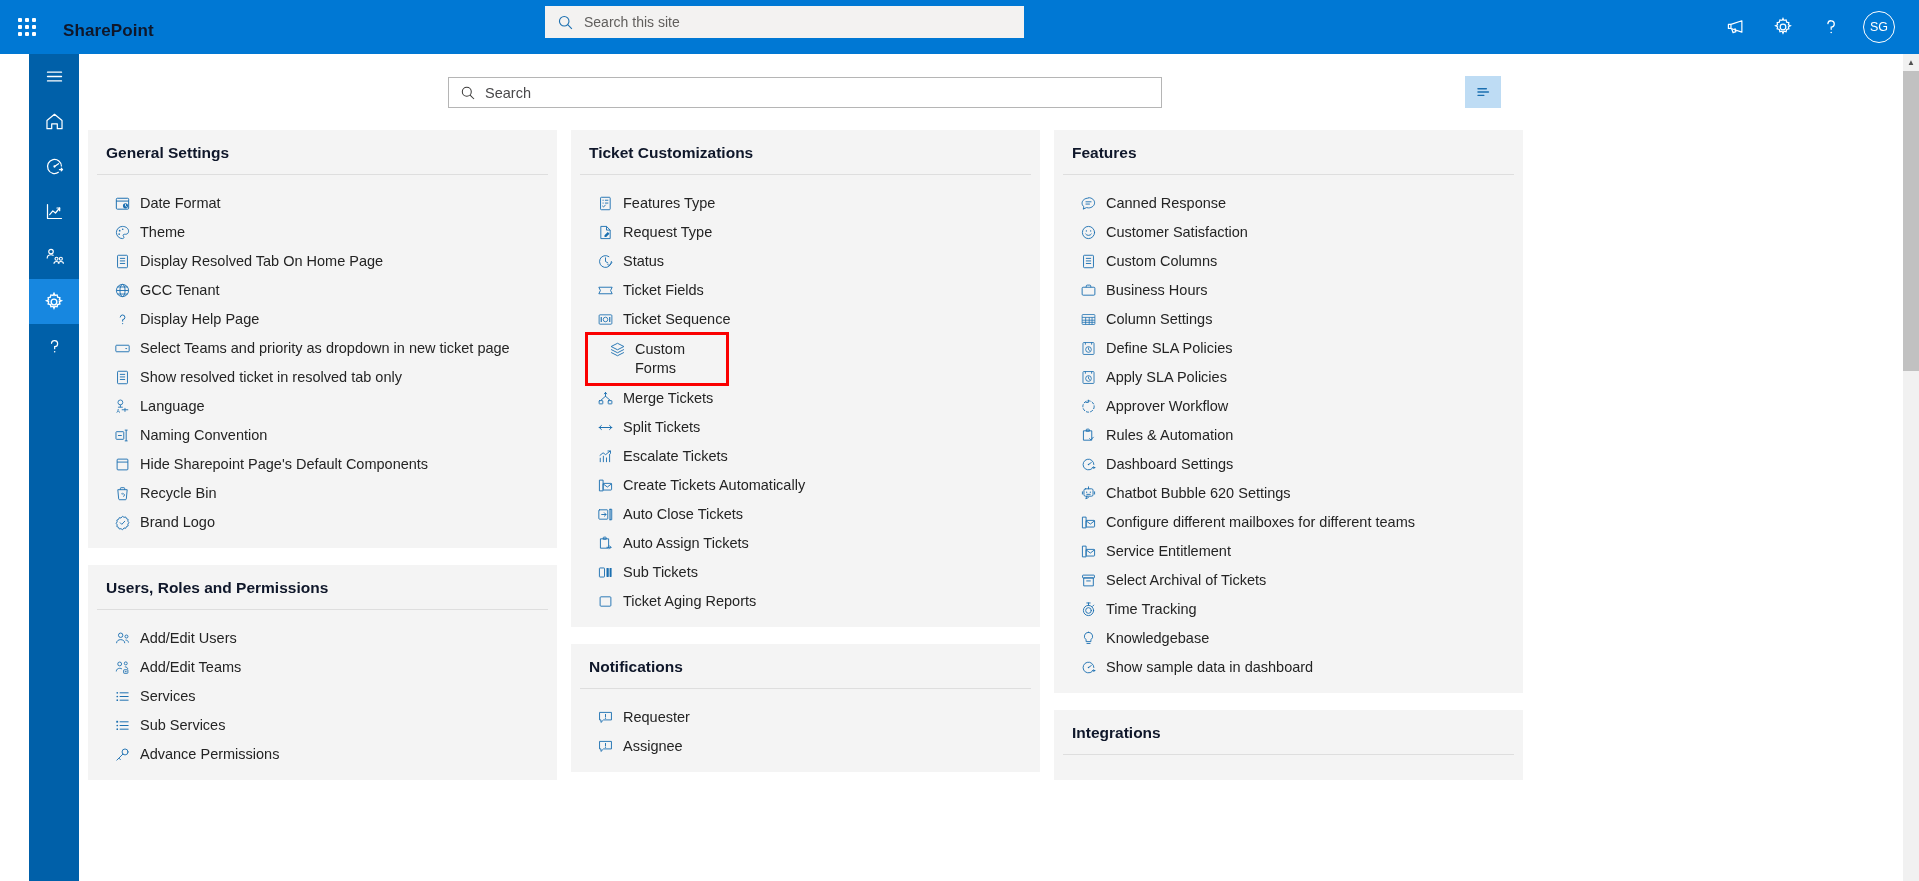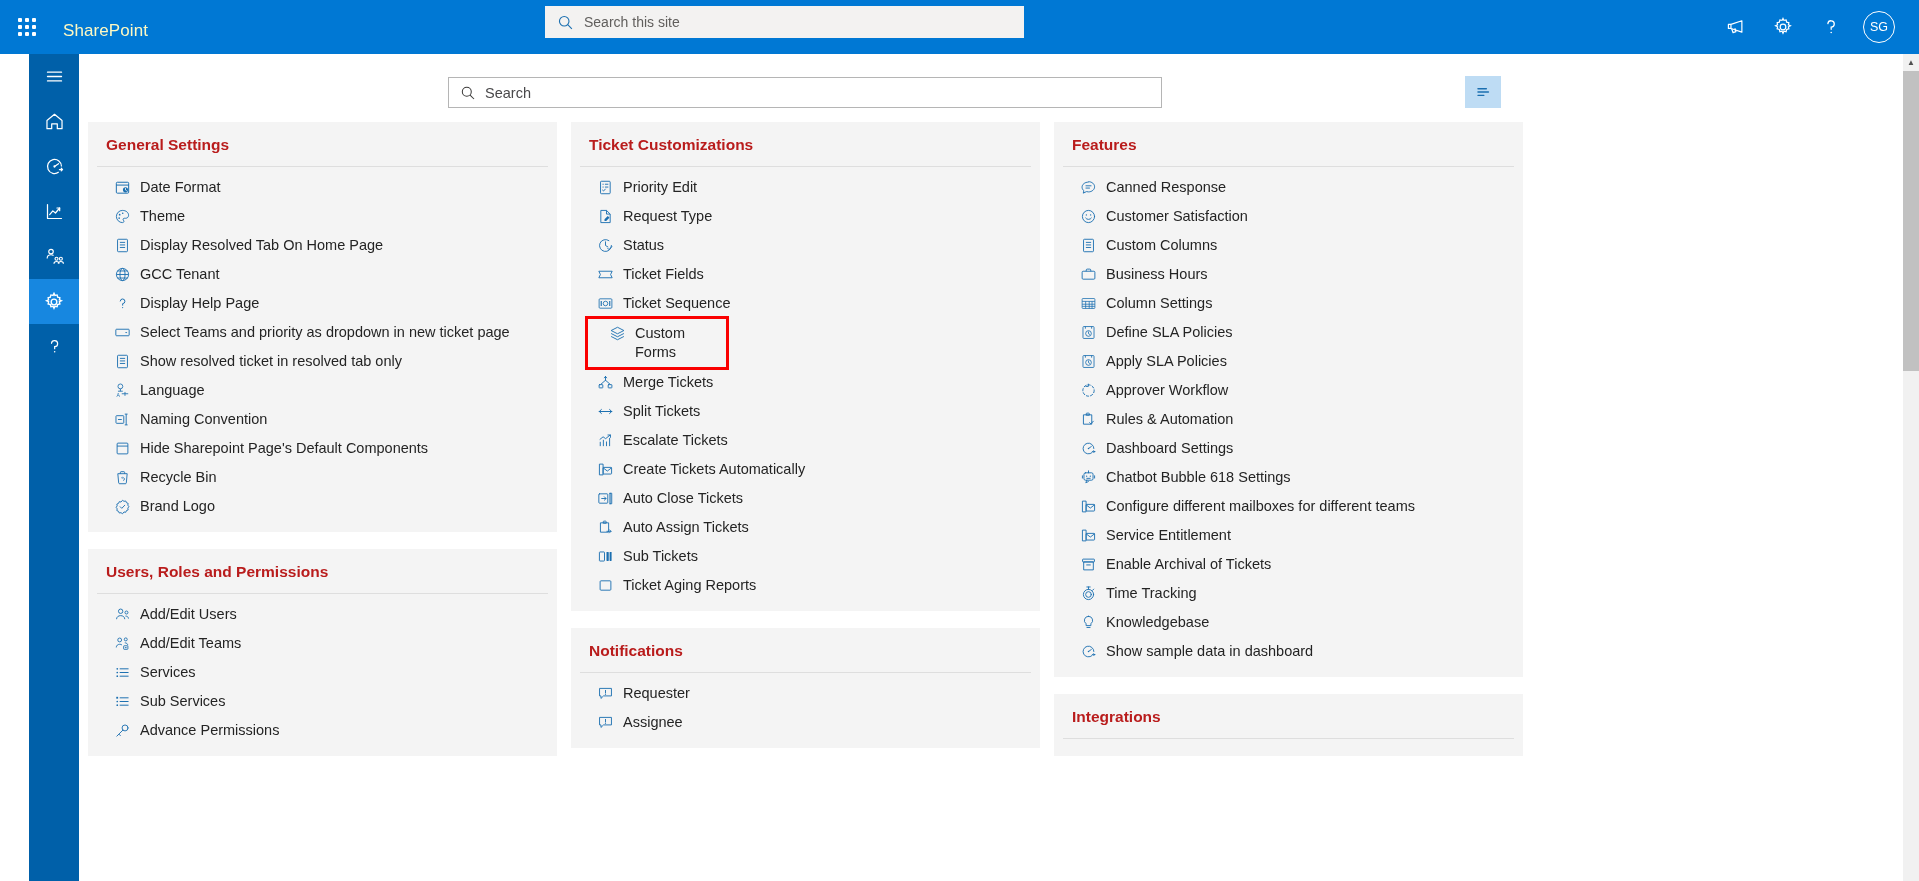--- a/index.html
+++ b/index.html
@@ -23,21 +23,21 @@
     cursor: pointer;
   }
   .waffle-grid {
     display: grid;
     grid-template-columns: repeat(3, 4px);
     grid-template-rows: repeat(3, 4px);
     gap: 3px;
   }
   .waffle-grid i { background: #ffffff; border-radius: 1px; display: block; width: 4px; height: 4px; }
   .suite-brand {
-    color: #fef9c3; font-size: 17px; font-weight: normal;
+    color: #0f172a; font-size: 17px; font-weight: bold;
     margin-left: 9px; letter-spacing: .1px; cursor: pointer; margin-top: 8px;
   }
   .suite-search {
     position: absolute; left: 545px; top: 6px;
     width: 479px; height: 32px;
     background: #f3f2f1;
     display: flex; align-items: center;
     padding: 0 12px; gap: 10px;
   }
   .suite-search input {
@@ -111,23 +111,23 @@
   
   .columns {
     display: flex; gap: 14px;
     padding: 0 18px 0 9px;
     width: 100%;
   }
   .col { width: 469px; flex: 0 0 469px; }
 
   .card { background: #f4f4f4; margin-bottom: 17px; }
   .card-title {
-    color: #b91c1c; font-size: 15.5px; font-weight: bold;
+    color: #0f172a; font-size: 15.5px; font-weight: bold;
     padding: 14px 0 12px 9px;
-    margin: 0 9px;
+    margin: 8px 9px;
     border-bottom: 1px solid #dedede;
   }
   .card-list { padding: 6px 0 11px 0; }
   .row {
     display: flex; align-items: flex-start; gap: 9px;
     padding: 5px 10px 5px 25px;
     font-size: 14.5px; color: #242424;
     cursor: pointer;
     line-height: 19px;
   }
@@ -517,21 +517,21 @@
             <span class="ic">
                 <svg width="17" height="17" viewBox="0 0 24 24" fill="none" stroke="#1b6fb0" stroke-width="1.3">
                   <rect x="5" y="3.2" width="13.6" height="17.6" rx="1.2"></rect>
                   <line x1="7.8" y1="7.4" x2="9.4" y2="7.4"></line>
                   <line x1="11.2" y1="7.4" x2="16" y2="7.4"></line>
                   <line x1="7.8" y1="11.4" x2="9.4" y2="11.4"></line>
                   <line x1="11.2" y1="11.4" x2="16" y2="11.4"></line>
                   <path d="M7.8 15.6l1.4 1.4 2.6-2.8" stroke-linecap="round"></path>
                 </svg>
               </span>
-            <span>Priority Edit</span>
+            <span>Features Type</span>
           </div>
 
           <div class="row">
             <span class="ic">
                 <svg width="17" height="17" viewBox="0 0 24 24" fill="none" stroke="#1b6fb0" stroke-width="1.3" stroke-linejoin="round">
                   <path d="M5.4 3.4h8l5.2 5.2v12H5.4z"></path>
                   <path d="M13.4 3.4v5.2h5.2"></path>
                   <path d="M15.2 11.4l2.4 2.4-4.6 4.6h-2.4v-2.4z" fill="#1b6fb0" stroke="none"></path>
                 </svg>
               </span>
@@ -841,21 +841,21 @@
                 <svg width="17" height="17" viewBox="0 0 24 24" fill="none" stroke="#1b6fb0" stroke-width="1.3" stroke-linecap="round" stroke-linejoin="round">
                   <line x1="12" y1="2.6" x2="12" y2="5.4"></line>
                   <rect x="5.6" y="5.4" width="12.8" height="10.4" rx="2"></rect>
                   <circle cx="9.4" cy="10.2" r=".9" fill="#1b6fb0" stroke="none"></circle>
                   <circle cx="14.6" cy="10.2" r=".9" fill="#1b6fb0" stroke="none"></circle>
                   <path d="M9.6 13.2h4.8"></path>
                   <path d="M3.4 9.6v3.2M20.6 9.6v3.2"></path>
                   <path d="M9.6 15.8l-1.4 3.6 3.6-1.6"></path>
                 </svg>
               </span>
-            <span>Chatbot Bubble 618 Settings</span>
+            <span>Chatbot Bubble 620 Settings</span>
           </div>
 
           <div class="row">
             <span class="ic">
                 <svg width="17" height="17" viewBox="0 0 24 24" fill="none" stroke="#1b6fb0" stroke-width="1.3" stroke-linejoin="round">
                   <path d="M3.4 4.4h5.2v15.2H3.4z"></path>
                   <rect x="8.6" y="9" width="12" height="9.4" rx=".9"></rect>
                   <path d="M8.6 9.6l6 4.6 6-4.6"></path>
                 </svg>
               </span>
@@ -874,21 +874,21 @@
           </div>
 
           <div class="row">
             <span class="ic">
                 <svg width="17" height="17" viewBox="0 0 24 24" fill="none" stroke="#1b6fb0" stroke-width="1.3" stroke-linejoin="round">
                   <rect x="3.6" y="4.4" width="16.8" height="4" rx=".8"></rect>
                   <path d="M5.2 8.4h13.6v11.2H5.2z"></path>
                   <line x1="9.4" y1="12.6" x2="14.6" y2="12.6" stroke-linecap="round"></line>
                 </svg>
               </span>
-            <span>Enable Archival of Tickets</span>
+            <span>Select Archival of Tickets</span>
           </div>
 
           <div class="row">
             <span class="ic">
                 <svg width="17" height="17" viewBox="0 0 24 24" fill="none" stroke="#1b6fb0" stroke-width="1.3" stroke-linecap="round">
                   <circle cx="12" cy="13.4" r="7.2"></circle>
                   <circle cx="12" cy="13.4" r="4"></circle>
                   <path d="M9.6 2.8h4.8"></path>
                   <path d="M12 2.8v3.4"></path>
                   <path d="M17.6 7.6l1.8-1.8"></path>

